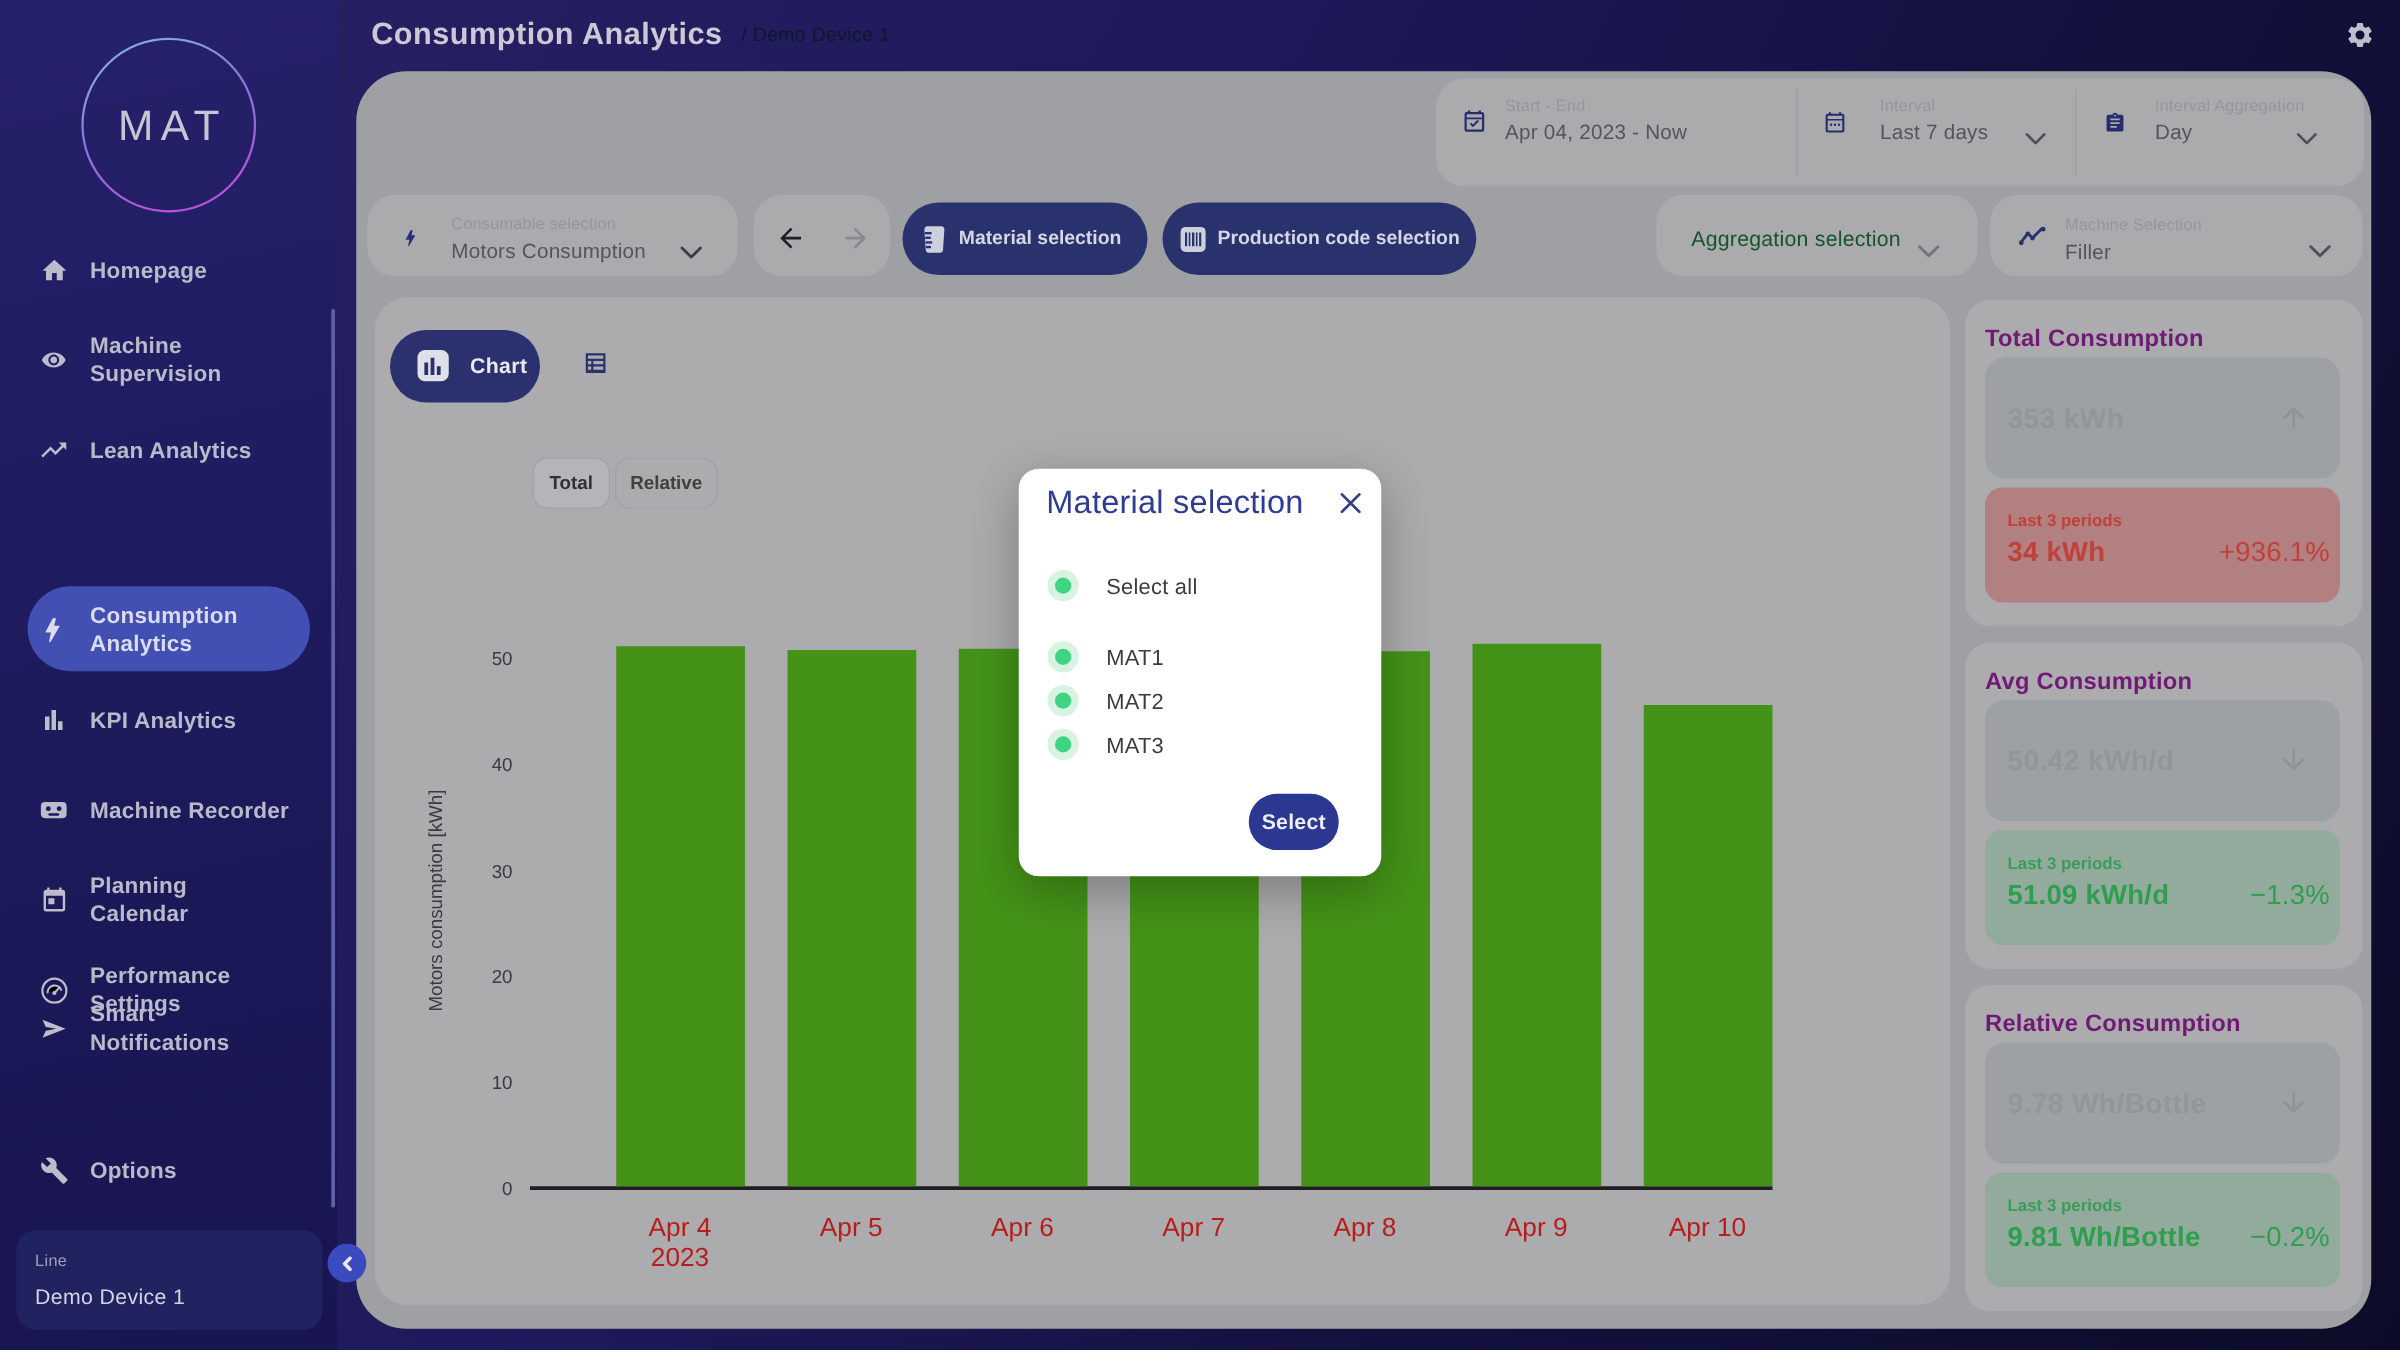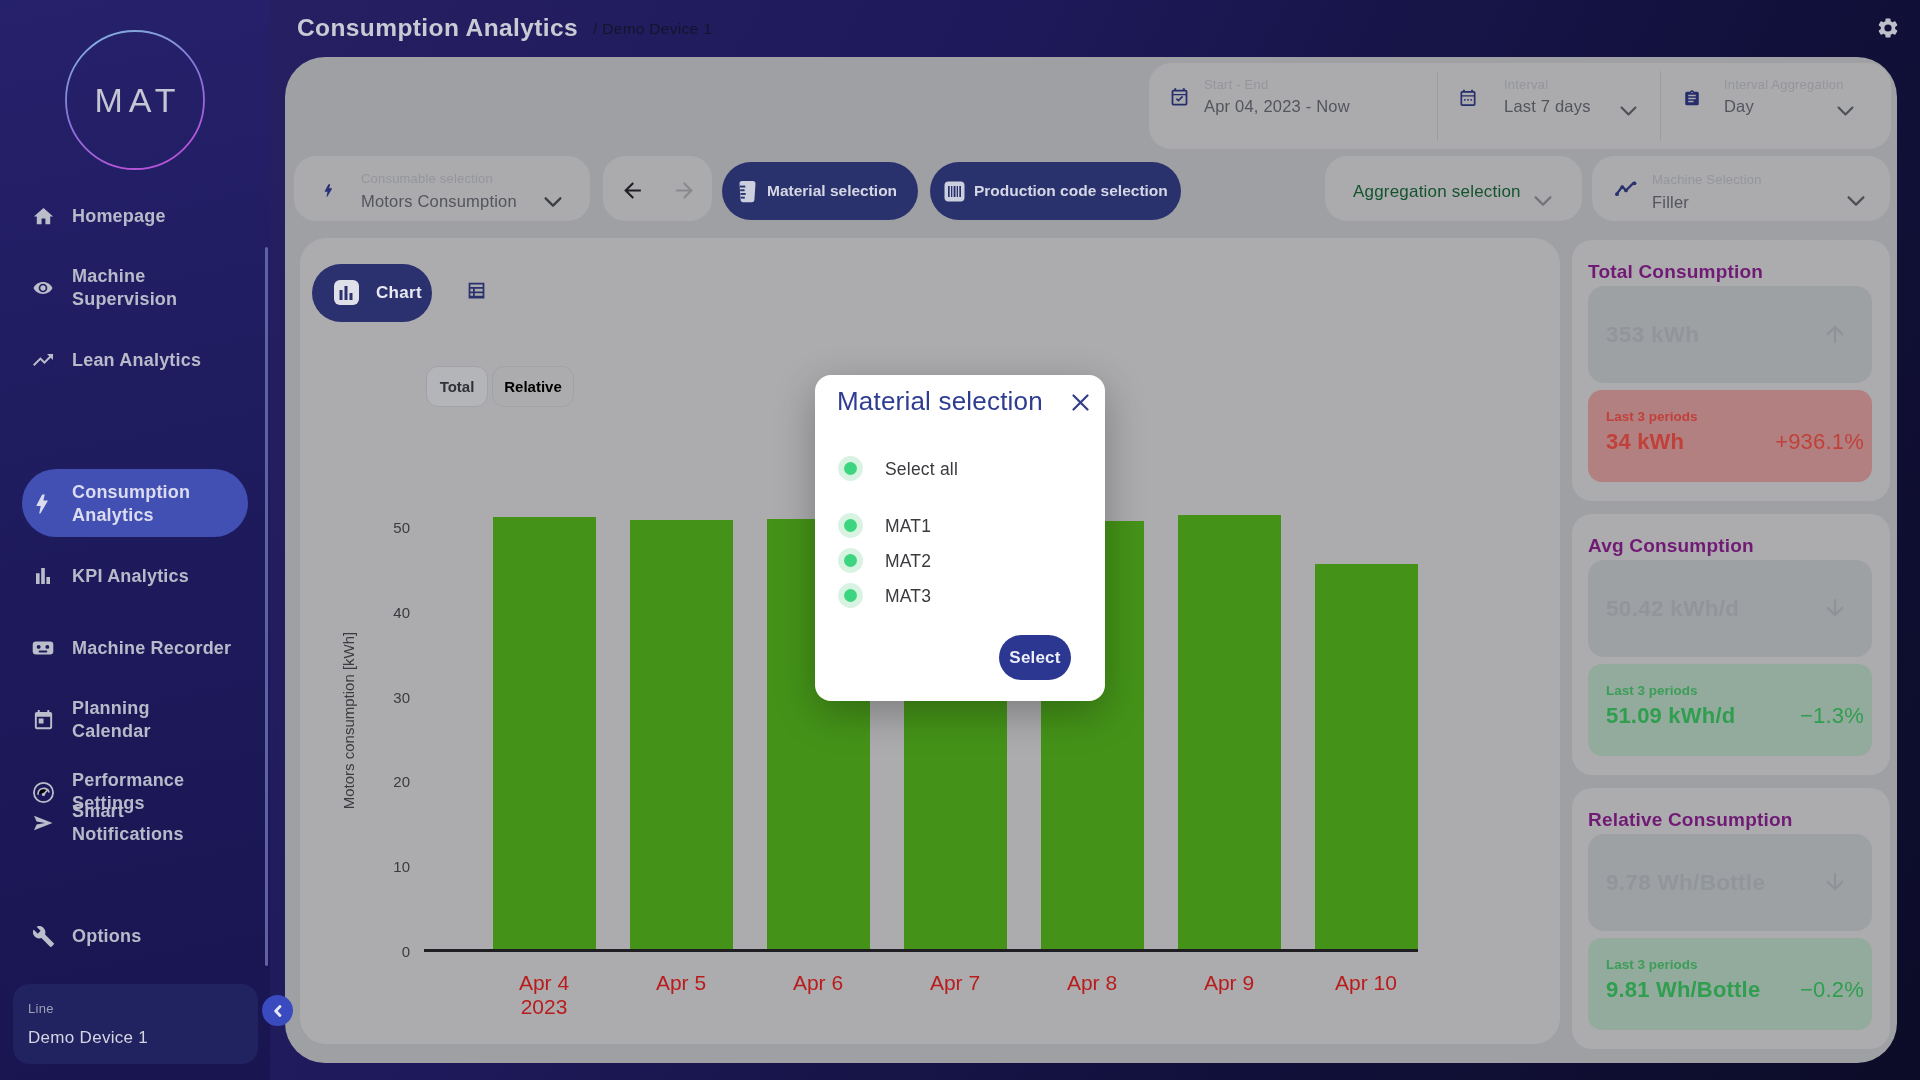--- a/index.html
+++ b/index.html
@@ -276,21 +276,21 @@
             <rect x="5.5" y="0" width="3" height="14"></rect>
             <rect x="10.5" y="7" width="3" height="7"></rect>
           </g>
         </svg>
       <div class="abs" style="left:64px;top:19px;font-size:17px;font-weight:700;color:#e8e9f2;letter-spacing:.3px">Chart</div>
     </div>
     <svg class="abs" style="left:166px;top:42px" width="21" height="21" viewBox="0 0 24 24" fill="#2a326e">
         <path d="M3 3h18v18H3V3zm2 2v3h14V5H5zm0 5v3h3v-3H5zm5 0v3h9v-3h-9zm-5 5v3h3v-3H5zm5 0v3h9v-3h-9z"></path>
       </svg>
     <div class="abs" style="left:126px;top:128px;width:62px;height:41px;border-radius:12px;background:#b3b5b9;border:1px solid #a0a2a8;display:flex;align-items:center;justify-content:center;font-size:15px;font-weight:700;color:#303138">Total</div>
-    <div class="abs" style="left:192px;top:128px;width:82px;height:41px;border-radius:12px;border:1px solid #a0a2a8;display:flex;align-items:center;justify-content:center;font-size:15px;font-weight:700;color:#000000">Relative</div>
+    <div class="abs" style="left:192px;top:128px;width:82px;height:41px;border-radius:12px;border:1px solid #a0a2a8;display:flex;align-items:center;justify-content:center;font-size:15px;font-weight:700;color:#404040">Relative</div>
   </div>
 
   <div class="rcard" style="top:183px">
     <div class="rtitle" style="top:21px">Total Consumption</div>
     <div class="ibox" style="top:46px">
         <span class="big">353 kWh</span>
       <svg class="abs" style="left:234px;top:35px" width="26" height="26" viewBox="0 0 24 24" fill="#8f9297">
           <path d="M4 12l1.41 1.41L11 7.83V20h2V7.83l5.58 5.58L20 12l-8-8-8 8z"></path>
         </svg>
       </div>

